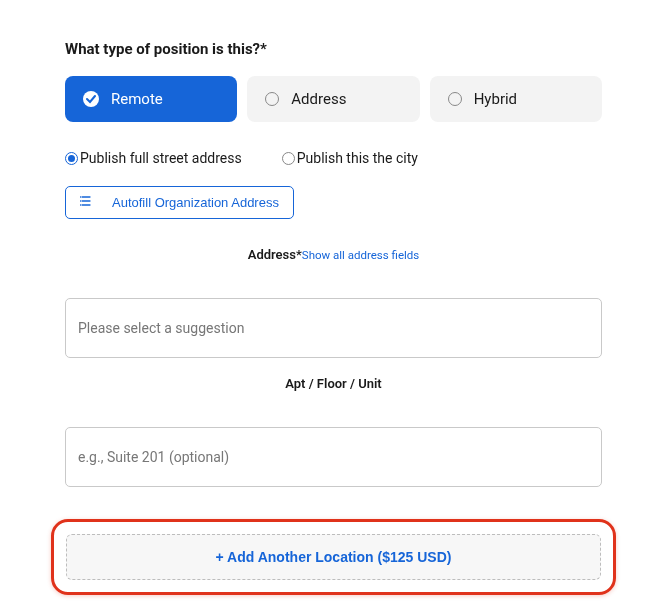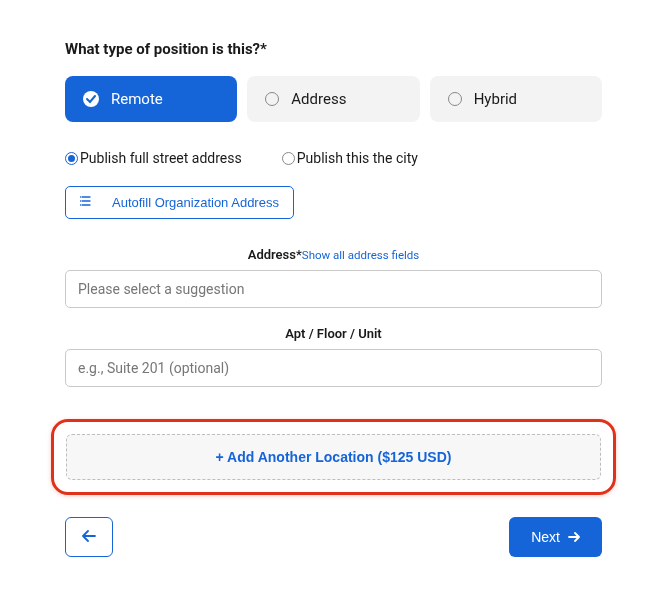--- a/index.html
+++ b/index.html
@@ -103,26 +103,27 @@
   .field-header {
     display: flex;
     justify-content: center;
     align-items: baseline;
     margin-bottom: 8px;
   }
   .field-label { font-size: 13px; font-weight: 600; }
   .show-all-link { font-size: 11.5px; color: #1665d8; cursor: pointer; }
   .text-input {
     width: 100%;
-    padding: 10px 12px;
+    padding: 21px 12px;
     border: 1px solid #c9c9c9;
     border-radius: 5px;
     font-size: 14px;
     font-family: inherit;
     color: #b91c1c;
+    margin-top: 28px;
   }
   .text-input::placeholder { color: #777; }
   .highlight-wrap {
     border: 3px solid #e0321b;
     border-radius: 17px;
     padding: 12px;
     margin-top: 32px;
     margin-left: -14px;
     margin-right: -14px;
     box-shadow: 0 1px 4px rgba(224,50,27,0.25);

